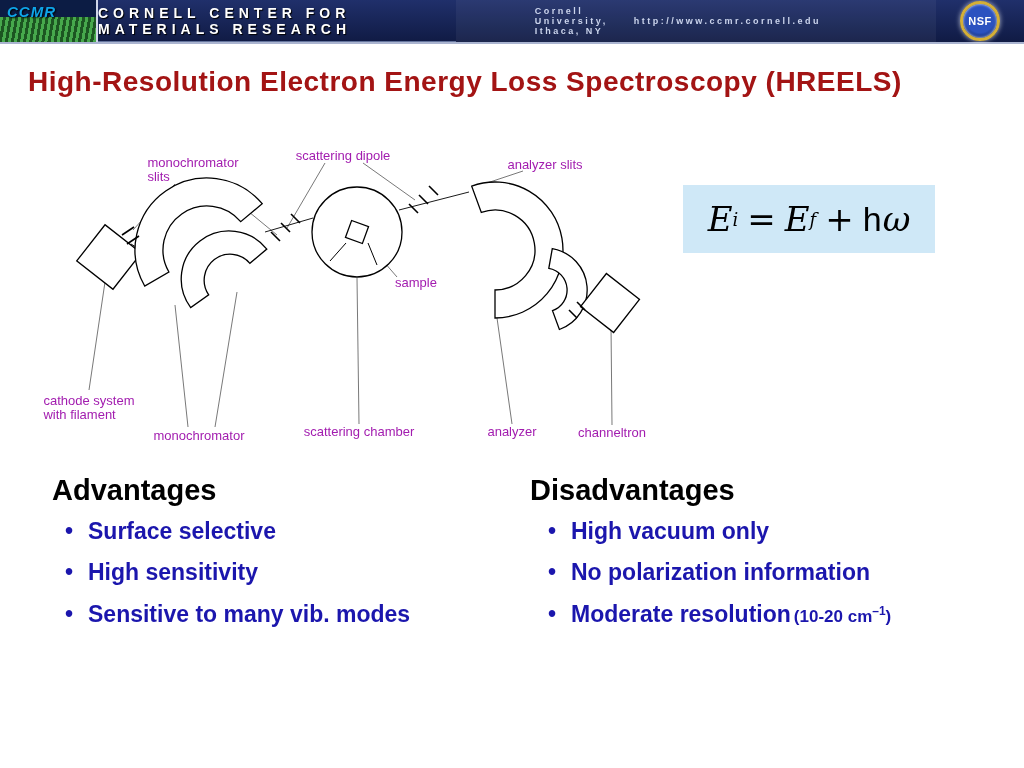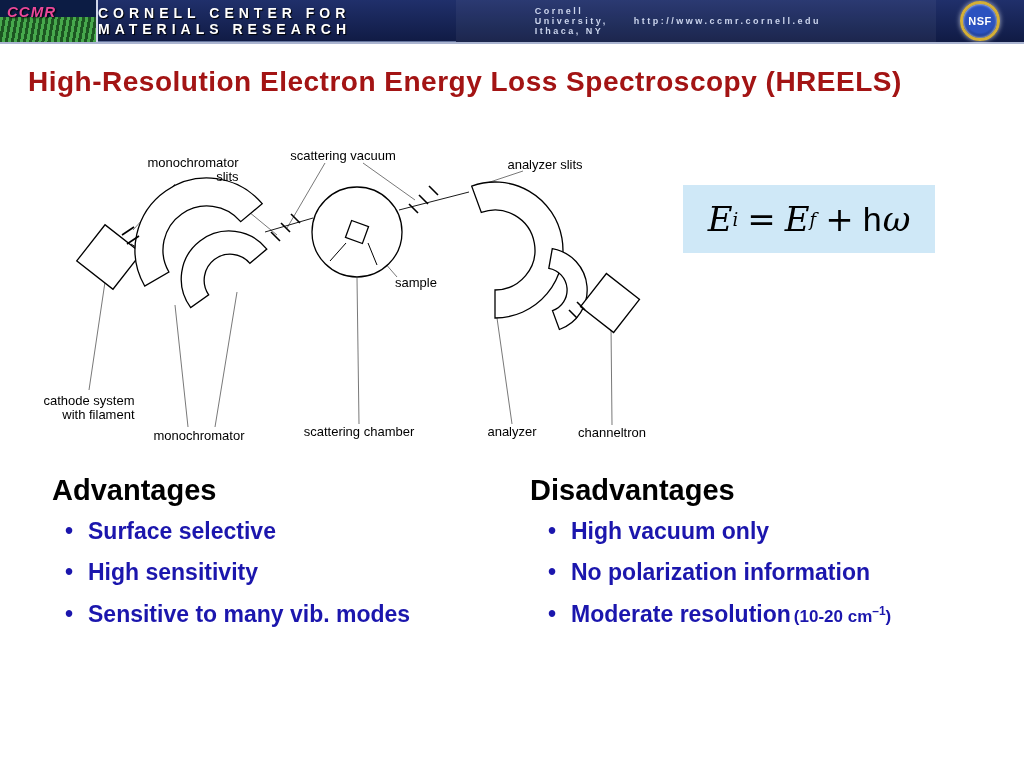--- a/index.html
+++ b/index.html
@@ -18,21 +18,21 @@
   .ccmr-logo{
     position:relative;width:96px;flex:0 0 96px;background:#0c1c44;
     border-right:2px solid #cfd6e8;overflow:hidden;
   }
   .ccmr-stripes{
     position:absolute;left:0;right:0;bottom:0;height:60%;
     background:repeating-linear-gradient(100deg,#4db84d 0 3px,#1e5c1e 3px 6px);
     opacity:.9;
   }
   .ccmr-text{
-    position:absolute;top:3px;left:7px;color:#ec4899;font-weight:bold;font-style:italic;
+    position:absolute;top:3px;left:7px;color:#0ea5e9;font-weight:bold;font-style:italic;
     font-size:15px;letter-spacing:1px;text-shadow:1px 1px 2px #000;
   }
   .header-center{flex:1;display:flex;flex-direction:row;}
   .header-row1{
     flex:1.25;display:flex;align-items:center;justify-content:center;
     color:#ffffff;font-weight:bold;font-size:14px;letter-spacing:5px;
     text-shadow:1px 1px 1px #000;
     border-bottom:1px solid rgba(170,190,230,.55);
   }
   .header-row2{
@@ -65,21 +65,21 @@
   .eq-sub{font-family:"DejaVu Serif","Liberation Serif",serif;font-style:italic;
           font-size:18px;vertical-align:sub;}
   .eq-op{font-family:"DejaVu Serif","Liberation Serif",serif;margin:0 9px;}
   .eq-h{font-family:"Liberation Sans",sans-serif;margin-right:1px;}
 
   
   .diagram{position:absolute;left:25px;top:140px;width:660px;height:320px;}
   .diagram svg{position:absolute;left:0;top:0;}
   .dlabel{
     position:absolute;transform:translate(-50%,-50%);
-    font-size:13px;color:#000000;text-align:right;line-height:1.1;white-space:nowrap;
+    font-size:13px;color:#a21caf;text-align:left;line-height:1.1;white-space:nowrap;
   }
 
   
   .col{position:absolute;top:474px;}
   .col-adv{left:52px;width:460px;}
   .col-dis{left:530px;width:480px;}
   .col-heading{font-size:29px;font-weight:bold;color:#000;margin-bottom:12px;}
   .col-adv .list{padding-left:13px;}
   .col-dis .list{padding-left:18px;}
   .bullet-item{
@@ -188,21 +188,21 @@
       <line x1="404" y1="46" x2="413" y2="55"></line>
       <line x1="544" y1="170" x2="552" y2="178"></line>
       <line x1="552" y1="162" x2="560" y2="170"></line>
     </g>
   </svg>
 
   <div class="dlabel" style="left:168px;top:30px;">
     <div>monochromator</div>
     <div>slits</div>
   </div>
-  <div class="dlabel" style="left:318px;top:16px;">scattering vacuum</div>
+  <div class="dlabel" style="left:318px;top:16px;">scattering dipole</div>
   <div class="dlabel" style="left:520px;top:25px;">analyzer slits</div>
   <div class="dlabel" style="left:391px;top:143px;">sample</div>
   <div class="dlabel" style="left:64px;top:268px;">
     <div>cathode system</div>
     <div>with filament</div>
   </div>
   <div class="dlabel" style="left:174px;top:296px;">monochromator</div>
   <div class="dlabel" style="left:334px;top:292px;">scattering chamber</div>
   <div class="dlabel" style="left:487px;top:292px;">analyzer</div>
   <div class="dlabel" style="left:587px;top:293px;">channeltron</div>

